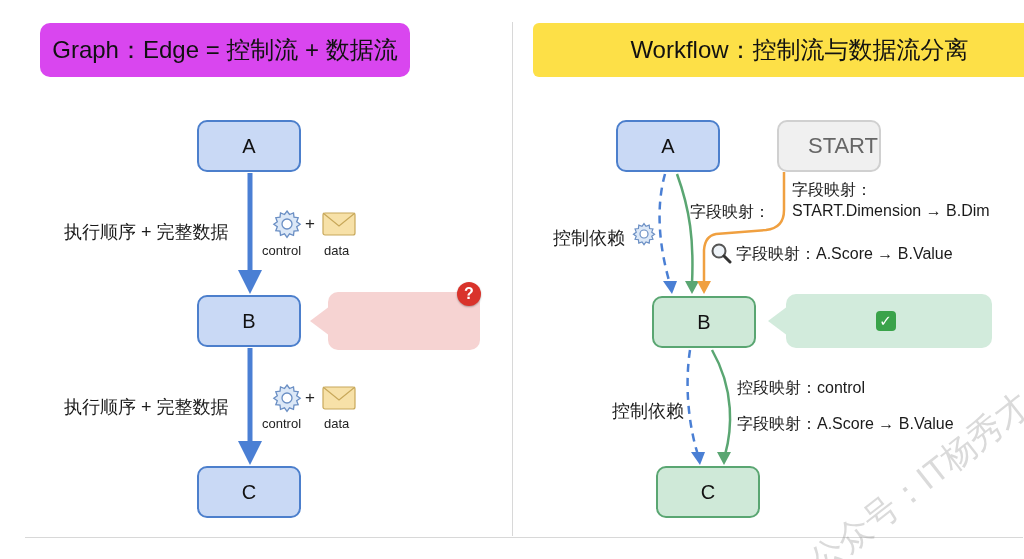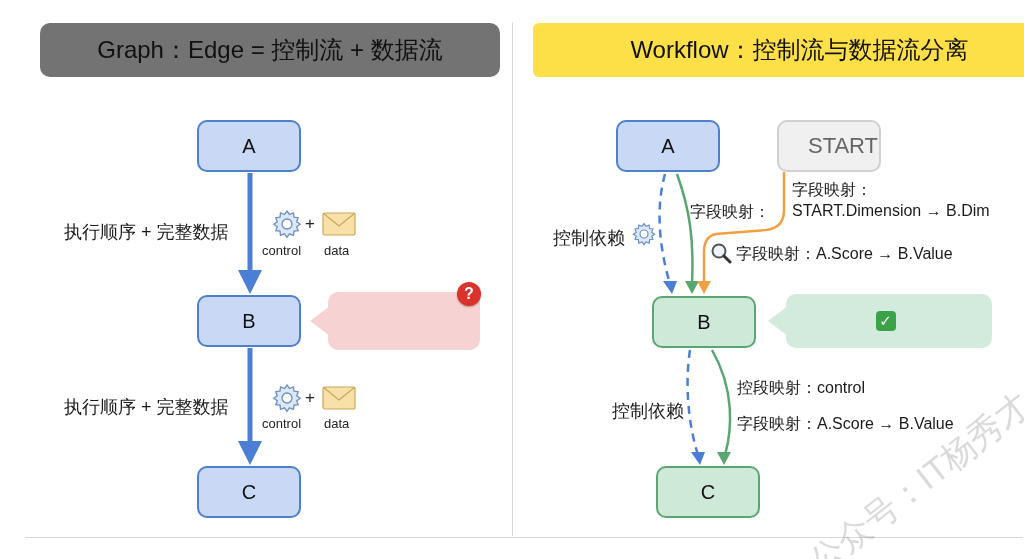--- a/index.html
+++ b/index.html
@@ -2,21 +2,21 @@
 <html><head>
 <meta charset="utf-8">
 <style>
   html, body { margin: 0; padding: 0; background: #ffffff; }
   body { width: 1024px; height: 559px; position: relative; overflow: hidden;
          font-family: "Liberation Sans", "DejaVu Sans", sans-serif; color: #1a1a1a; }
   .abs { position: absolute; }
   .title-box { position: absolute; top: 23px; height: 54px; border-radius: 10px;
                display: flex; align-items: center; justify-content: center;
                font-size: 24px; color: #111; }
-  .title-left { left: 40px; width: 460px; background: #737373; }
+  .title-left { left: 40px; width: 370px; background: #d946ef; }
   .title-right { left: 533px; width: 533px; background: #fde047; border-radius: 6px; }
   .divider-v { position: absolute; left: 512px; top: 22px; width: 1px; height: 514px; background: #d8d8d8; }
   .divider-h { position: absolute; left: 25px; top: 537px; width: 998px; height: 1px; background: #d8d8d8; }
   .node { position: absolute; width: 104px; height: 52px; border-radius: 10px; box-sizing: border-box;
           display: flex; align-items: center; justify-content: center; font-size: 20px; color: #111; }
   .node-blue { background: #c9d9f5; border: 2.5px solid #4c7fcc; }
   .node-green { background: #cfe9d8; border: 2.5px solid #5aa672; }
   .node-gray { background: #f0f0f0; border: 2.5px solid #d0d0d0; color: #666; font-size: 22px; }
   .label { position: absolute; font-size: 18px; color: #1a1a1a; white-space: nowrap; }
   .small { position: absolute; font-size: 13px; color: #222; white-space: nowrap; }

